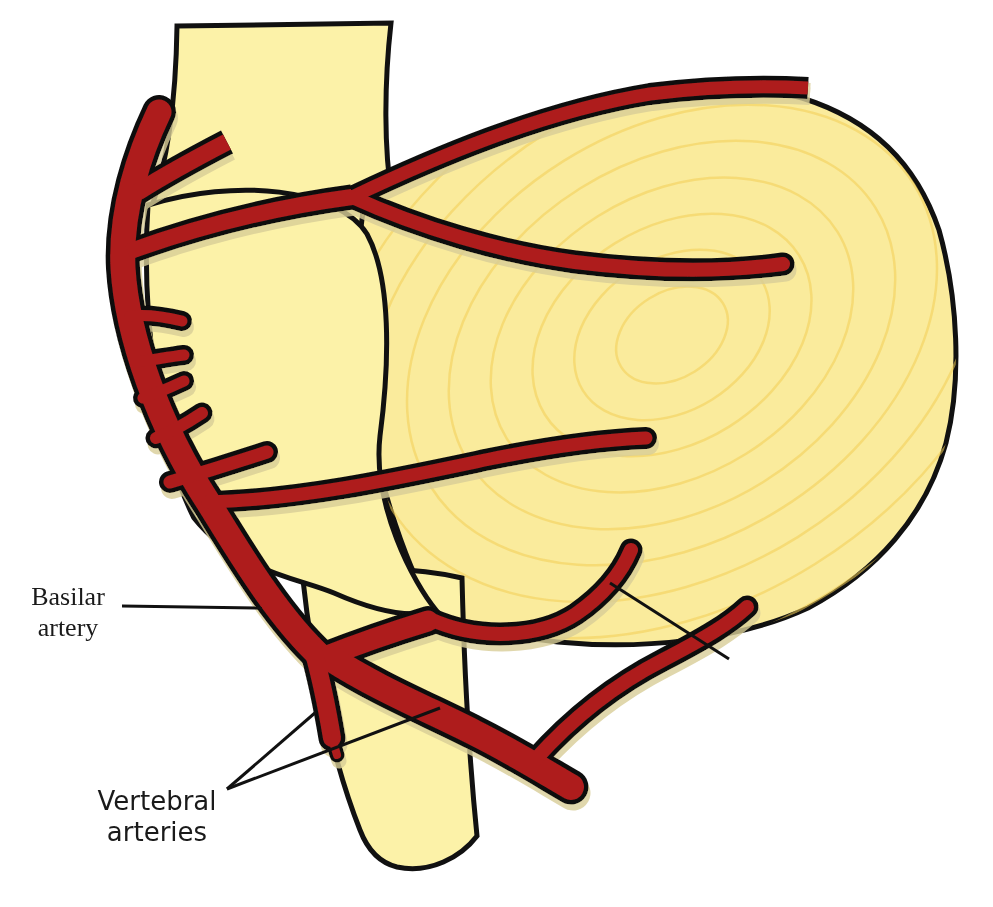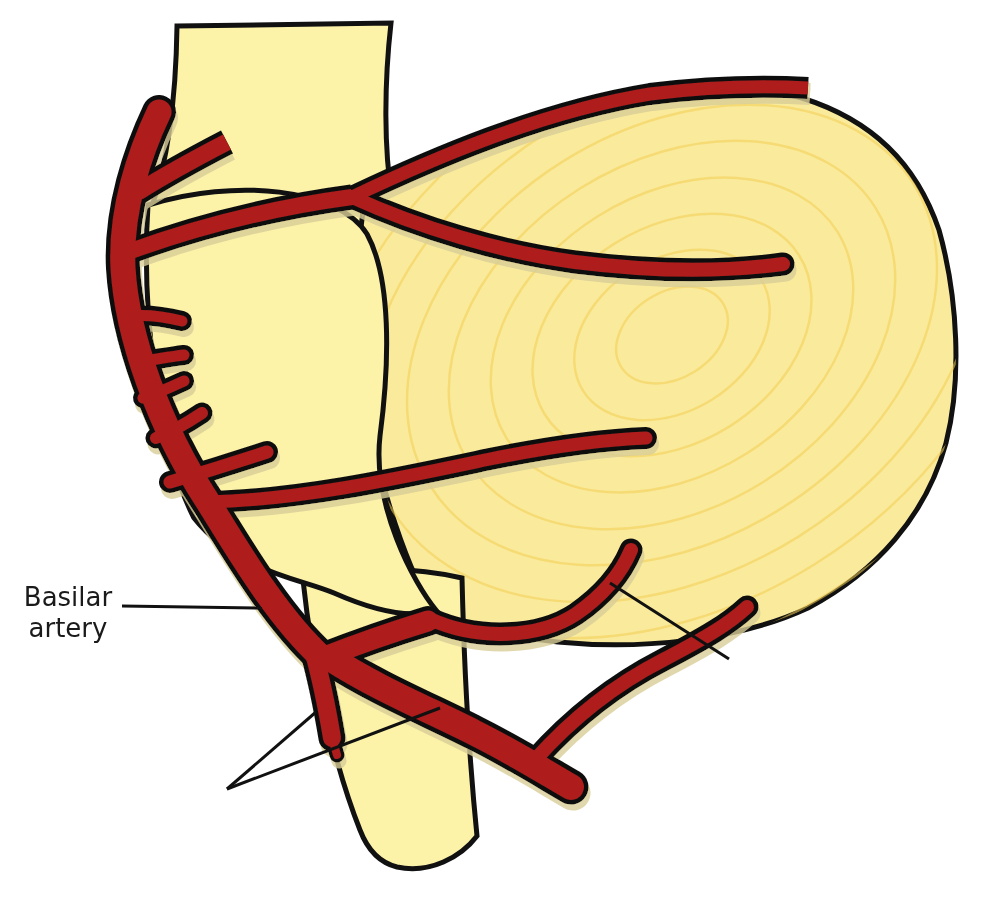--- a/index.html
+++ b/index.html
@@ -21,21 +21,21 @@
   .fill-brainstem{fill:var(--c-brainstem-fill);}
   .fill-cerebellum{fill:var(--c-cerebellum-fill);}
   .folia{stroke:var(--c-folia-line);stroke-width:2.5;fill:none;opacity:.55;}
   .a-black use{stroke:var(--c-outline);fill:none;}
   .a-red use{stroke:var(--c-artery);fill:none;}
   .leader{stroke:var(--c-outline);stroke-width:3;fill:none;}
   .diagram-label{
     position:absolute;color:var(--c-label-text);
     font-size:26px;line-height:1.18;text-align:center;font-weight:400;
   }
-  .lbl-basilar{left:14px;top:582px;width:108px;}
+  .lbl-basilar{left:14px;top:582px;width:108px;font-family:Liberation Serif, serif;}
   .lbl-vertebral{left:84px;top:786px;width:146px;}
   .lbl-pica{left:722px;top:648px;width:262px;}
 </style>
 </head>
 <body>
 
 <div class="stage">
 
   <svg width="993" height="907" viewBox="0 0 993 907">
     <defs>
@@ -139,13 +139,14 @@
       </g>
     </g>
 
     <line class="leader" x1="122" y1="606" x2="262" y2="608"></line>
     <line class="leader" x1="227" y1="789" x2="316" y2="712"></line>
     <line class="leader" x1="227" y1="789" x2="440" y2="708"></line>
     <line class="leader" x1="610" y1="583" x2="729" y2="659"></line>
   </svg>
 
   <div class="diagram-label lbl-basilar">Basilar artery</div>
+  <div class="diagram-label lbl-vertebral">Vertebral arteries</div>
 </div>
 
 </body></html>

